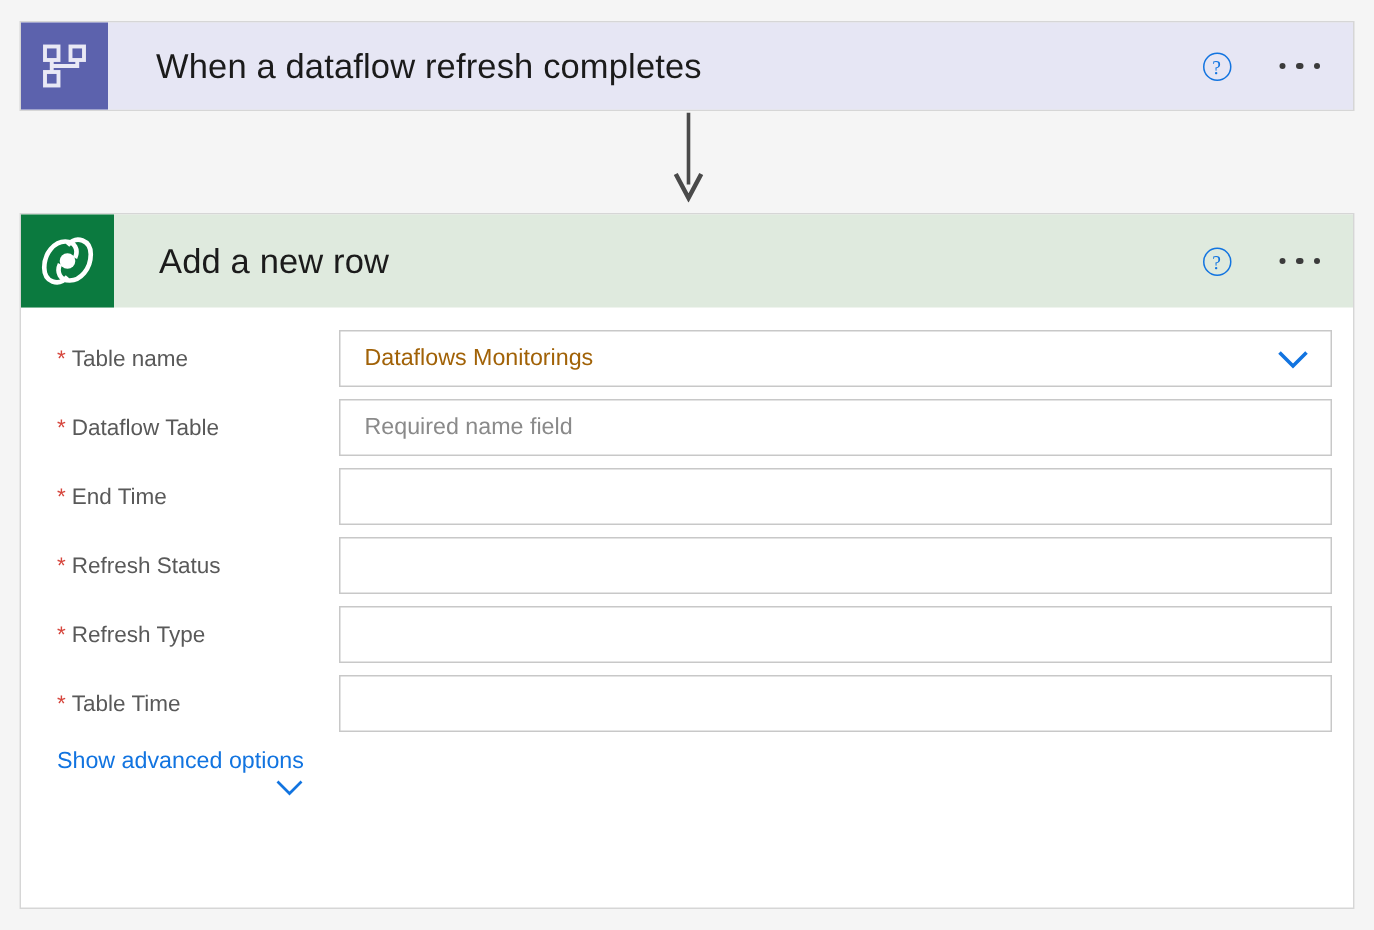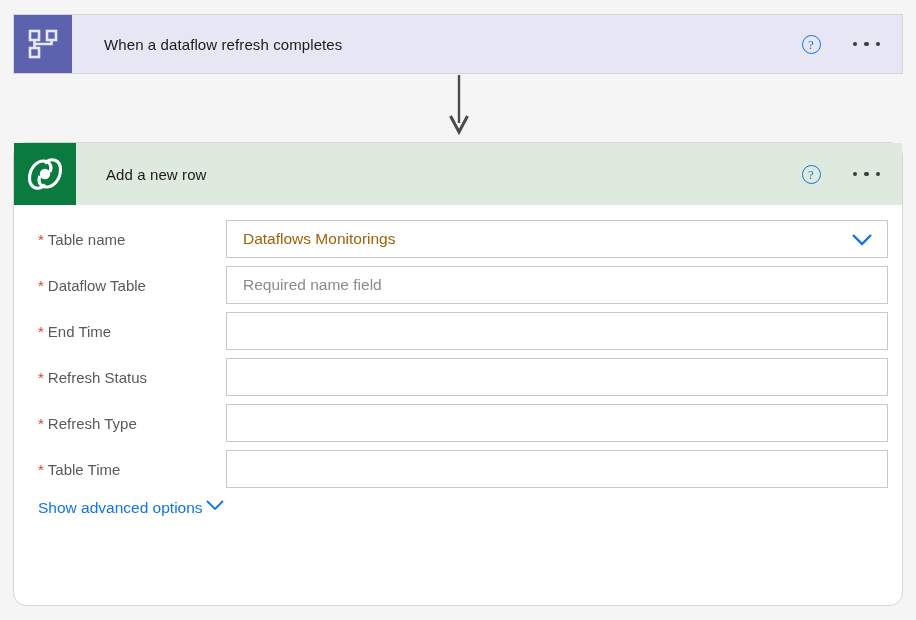--- a/index.html
+++ b/index.html
@@ -39,21 +39,21 @@
     min-width: 58px;
     display: flex;
     align-items: center;
     justify-content: center;
   }
   .card-title {
     flex: 1;
     display: flex;
     align-items: center;
     padding-left: 32px;
-    font-size: 15px;
+    font-size: 23px;
     color: #1b1b1b;
     letter-spacing: 0.1px;
   }
   .card-actions {
     display: flex;
     align-items: center;
     padding-right: 20px;
     gap: 30px;
   }
 
@@ -107,21 +107,20 @@
     width: 20px;
     height: 60px;
   }
 
   
   #action-card {
     left: 13px;
     top: 142px;
     width: 890px;
     height: 464px;
-    border-radius: 13px;
   }
   #action-card .card-header { background: #dfeade; height: 62px; }
   #action-card .card-icon { background: #0b7a3f; width: 62px; min-width: 62px; }
   #action-card .card-title { padding-left: 30px; }
   #action-card .card-actions { gap: 30px; }
 
   .card-body {
     padding: 18px 0 0 0;
   }
 
@@ -174,28 +173,29 @@
     align-items: center;
     justify-content: center;
     cursor: pointer;
     background: transparent;
     border: none;
     padding: 0;
   }
 
   .advanced-link {
     display: flex;
-    align-items: flex-start;
+    align-items: flex-end;
     gap: 2px;
     margin-top: 14px;
     padding-left: 24px;
     color: #1274e0;
     font-size: 15.5px;
     cursor: pointer;
     width: fit-content;
+    flex-direction: column;
   }
 </style>
 </head>
 <body>
 
 <div class="canvas">
 
   <div class="card" id="trigger-card">
     <div class="card-header">
       <div class="card-icon">

